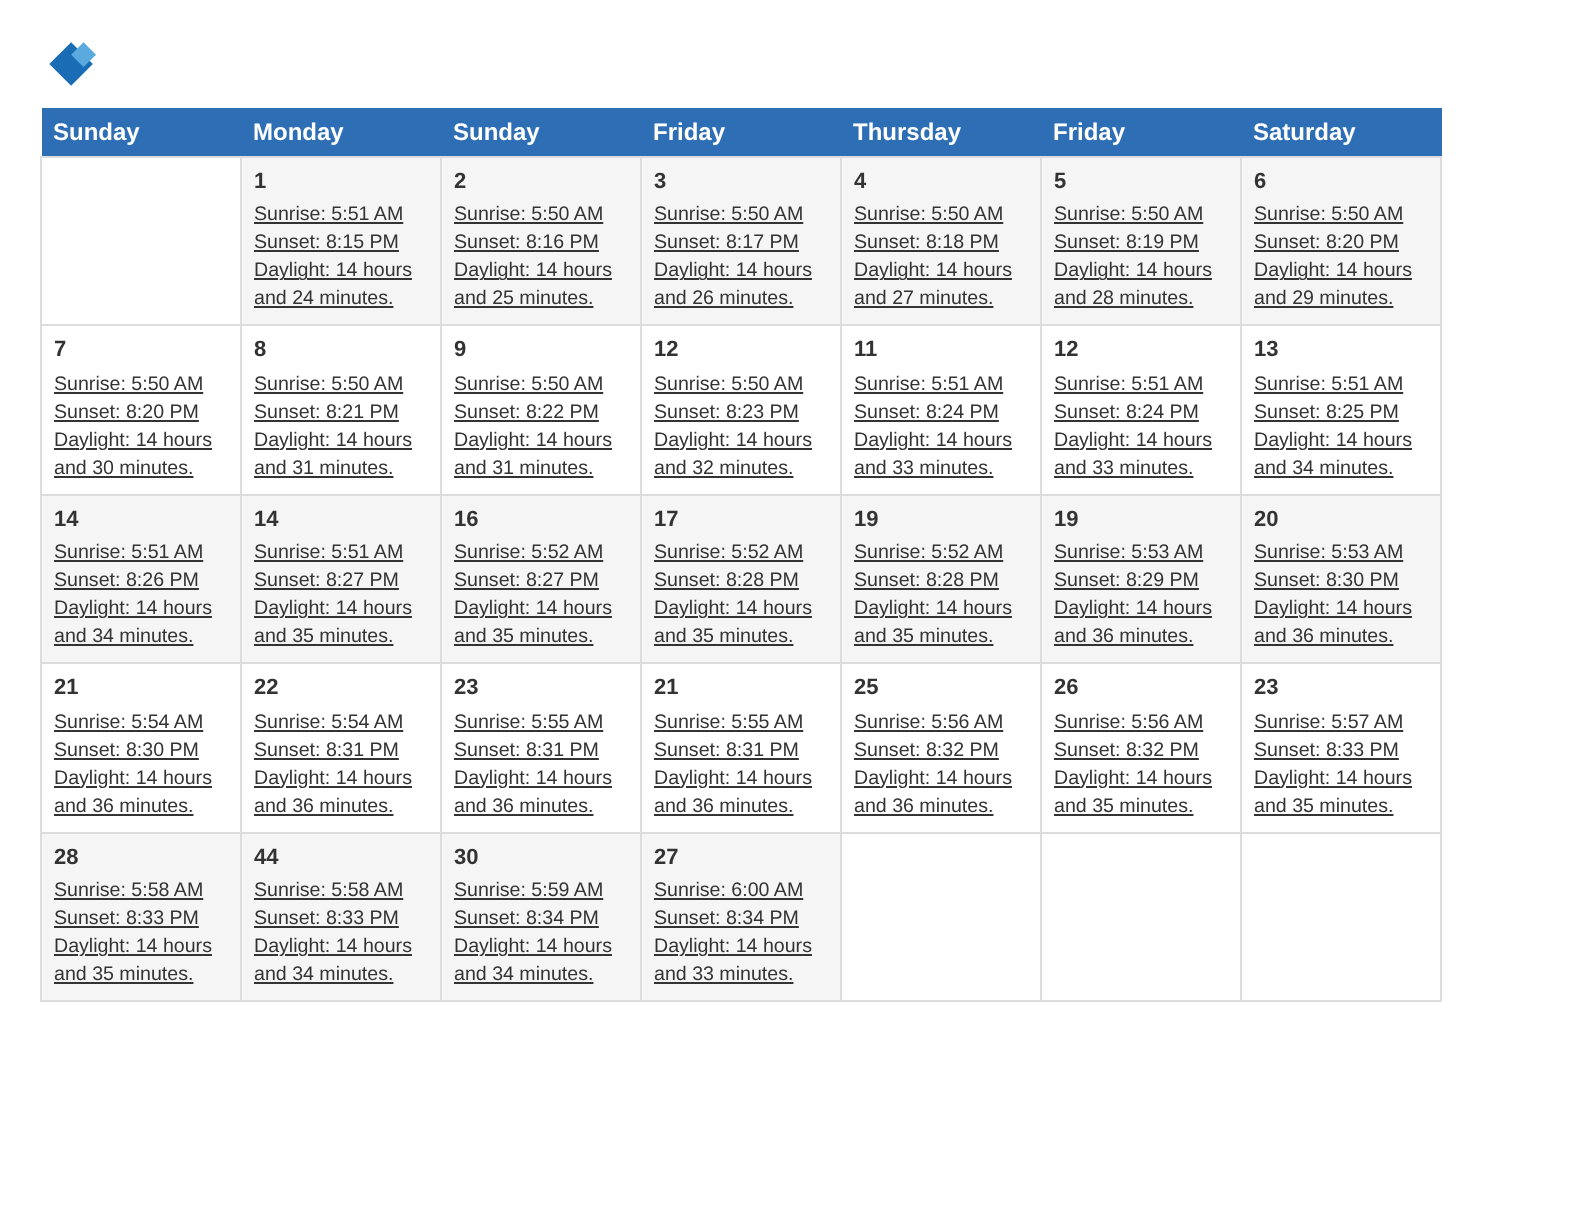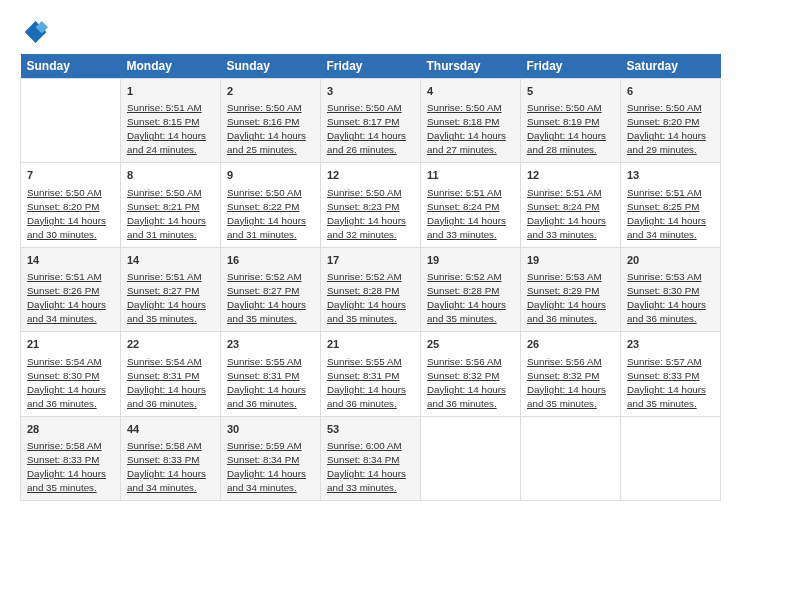--- a/index.html
+++ b/index.html
@@ -254,21 +254,21 @@
 Daylight: 14 hours
 and 35 minutes.</span></td>
           <td><span class="day-num">44</span><span class="day-info" style="white-space: pre-line;">Sunrise: 5:58 AM
 Sunset: 8:33 PM
 Daylight: 14 hours
 and 34 minutes.</span></td>
           <td><span class="day-num">30</span><span class="day-info" style="white-space: pre-line;">Sunrise: 5:59 AM
 Sunset: 8:34 PM
 Daylight: 14 hours
 and 34 minutes.</span></td>
-          <td><span class="day-num">53</span><span class="day-info" style="white-space: pre-line;">Sunrise: 6:00 AM
+          <td><span class="day-num">27</span><span class="day-info" style="white-space: pre-line;">Sunrise: 6:00 AM
 Sunset: 8:34 PM
 Daylight: 14 hours
 and 33 minutes.</span></td>
           <td class="empty"></td>
           <td class="empty"></td>
           <td class="empty"></td>
         </tr>
       </tbody>
   </table>
 </div>

